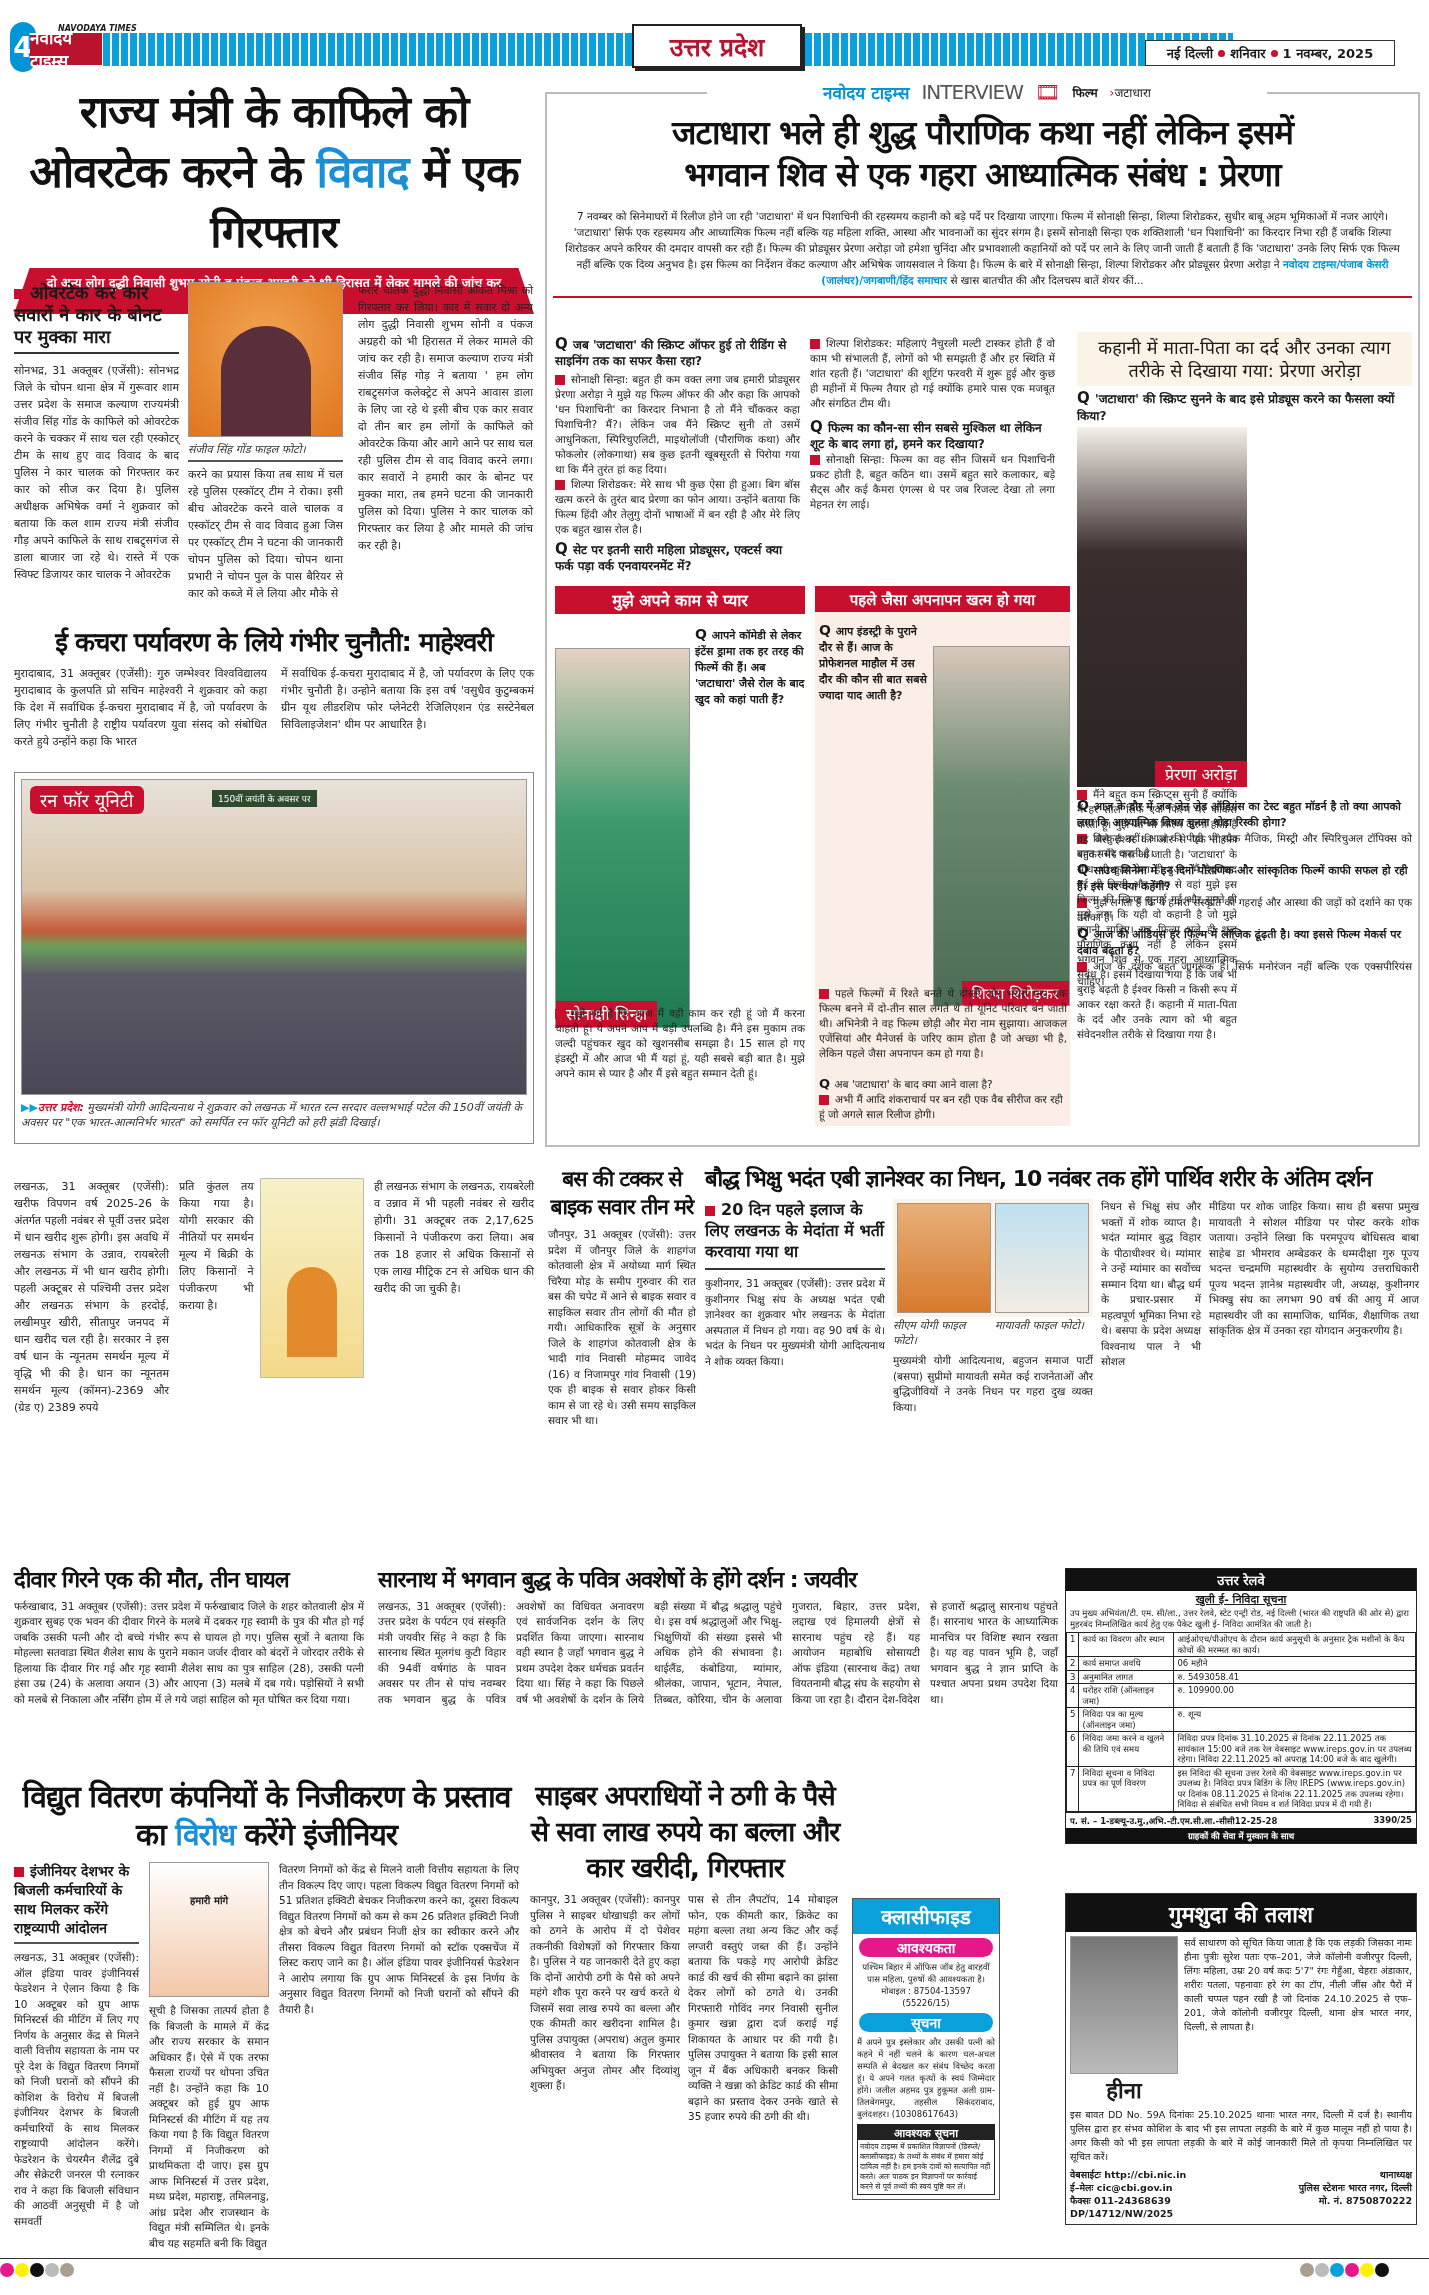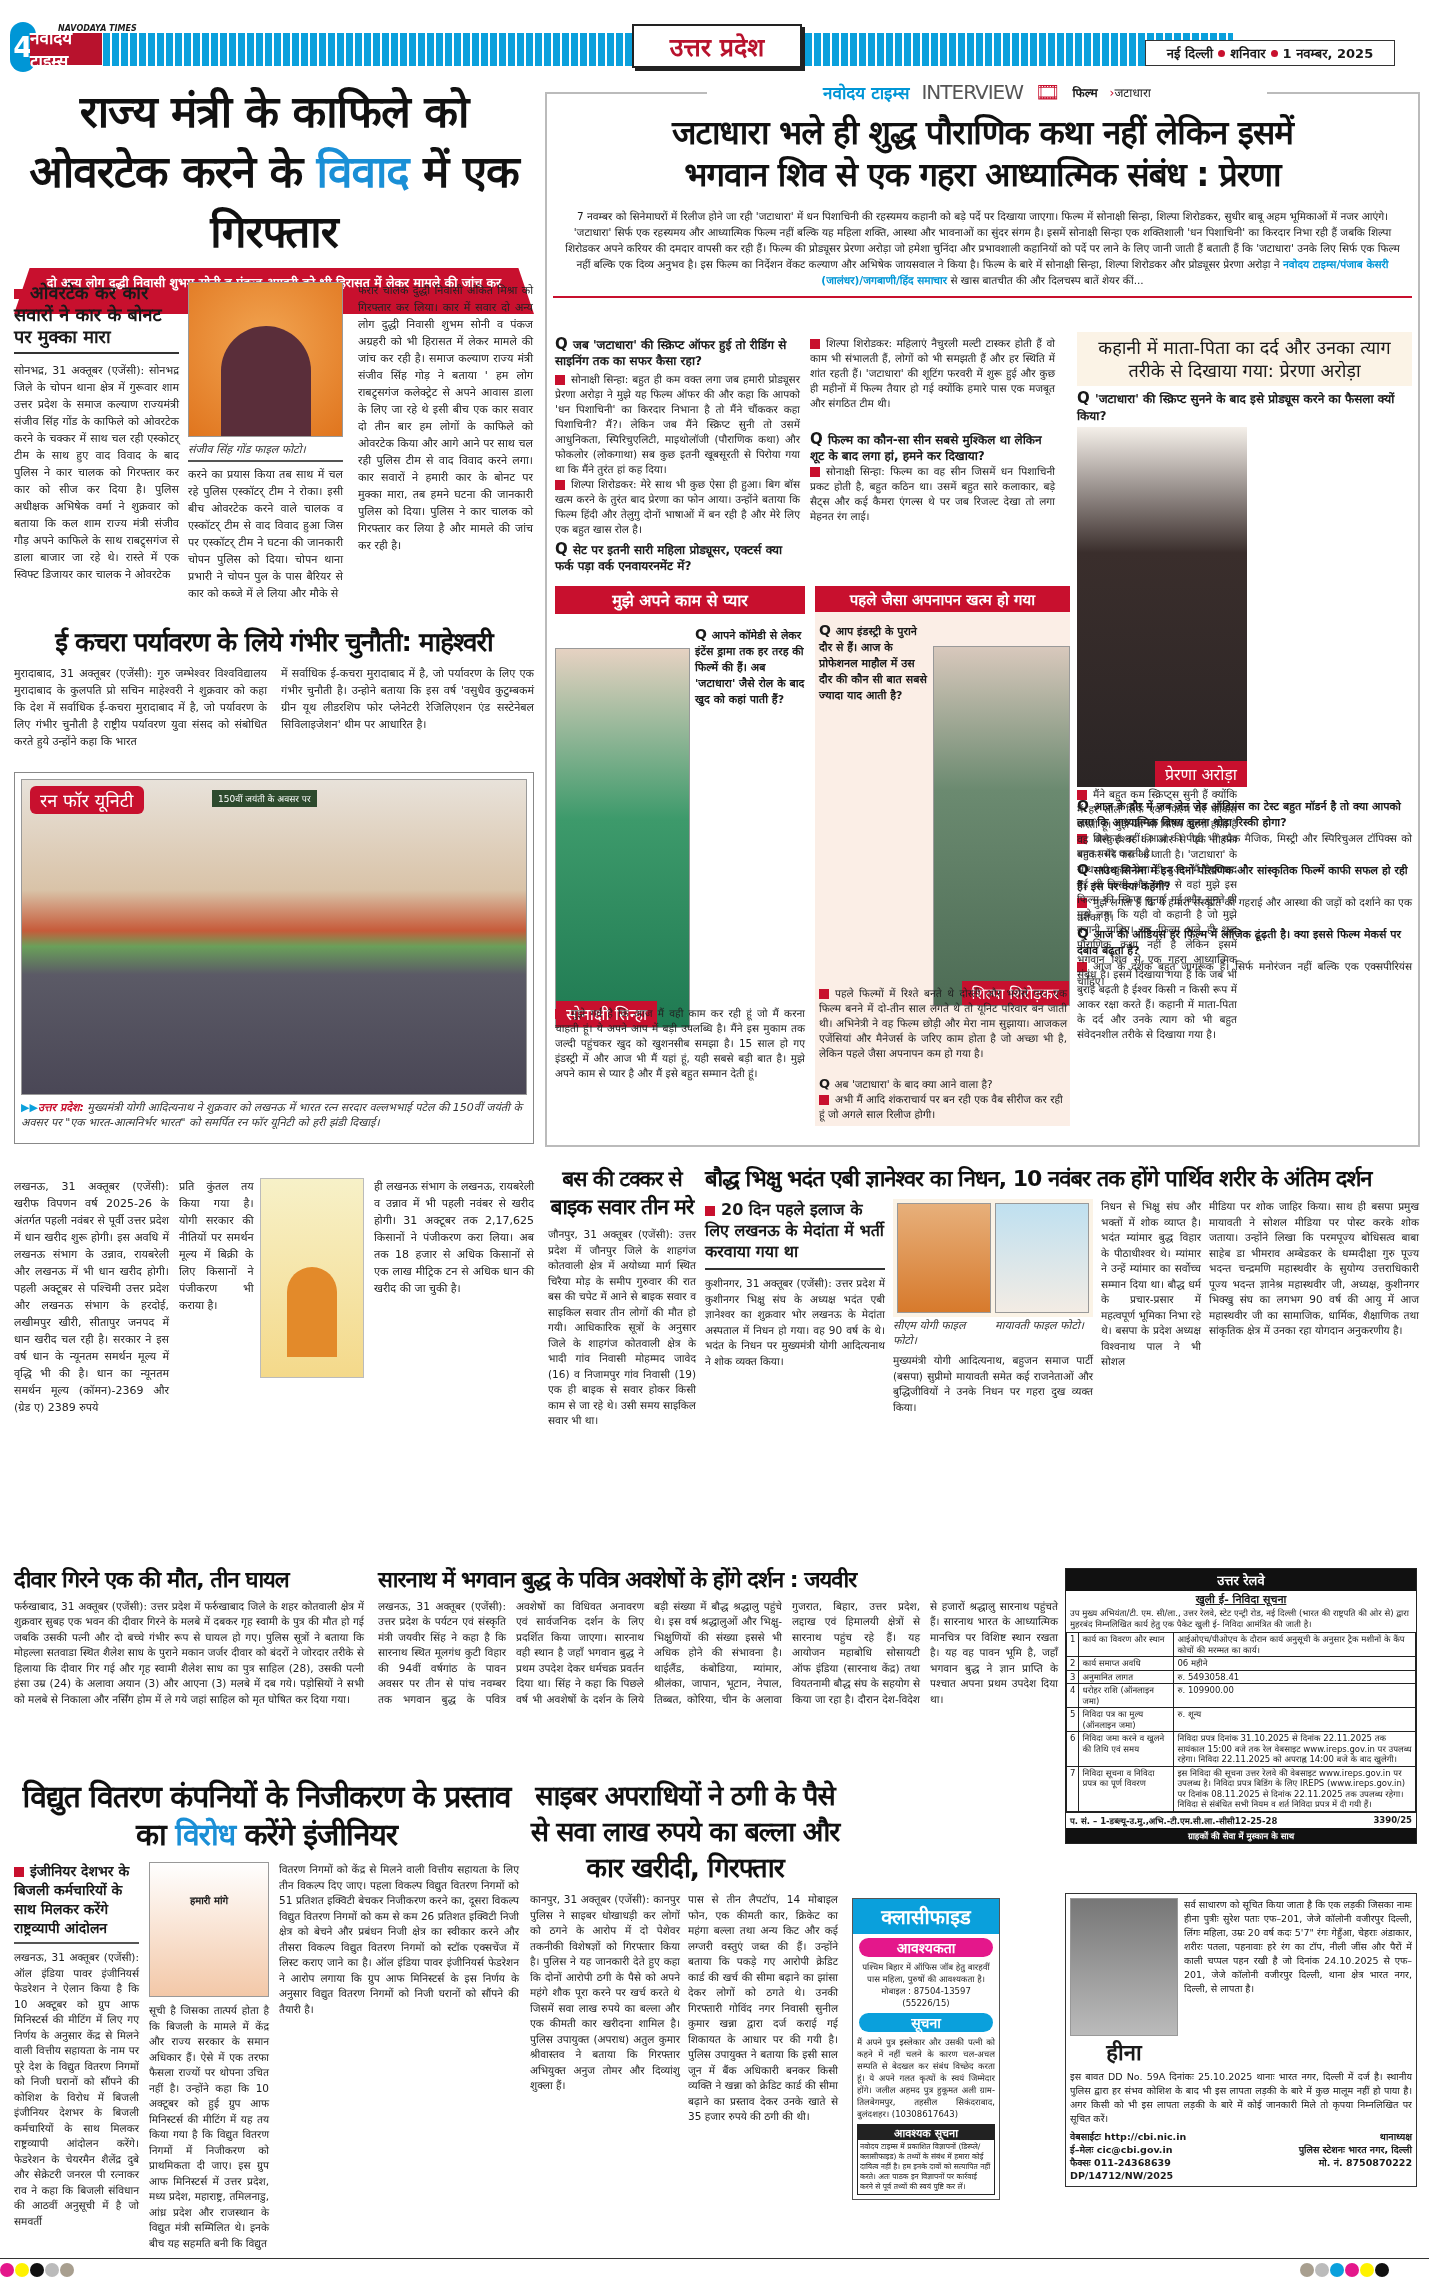--- a/index.html
+++ b/index.html
@@ -95,21 +95,21 @@
   </p>
 
   <div class="abs" style="left:8px;top:242px;width:245px">
     <p style="font-size:12px;font-weight:bold;line-height:16px"><span style="font-size:15px">Q </span><span>जब 'जटाधारा' की स्क्रिप्ट ऑफर हुई तो रीडिंग से साइनिंग तक का सफर कैसा रहा?</span></p>
     <p class="body" style="font-size:10.5px;line-height:15px;margin-top:3px"><span class="bul"></span><span>सोनाक्षी सिन्हा: बहुत ही कम वक्त लगा जब हमारी प्रोड्यूसर प्रेरणा अरोड़ा ने मुझे यह फिल्म ऑफर की और कहा कि आपको 'धन पिशाचिनी' का किरदार निभाना है तो मैंने चौंककर कहा पिशाचिनी? मैं?। लेकिन जब मैंने स्क्रिप्ट सुनी तो उसमें आधुनिकता, स्पिरिचुएलिटी, माइथोलॉजी (पौराणिक कथा) और फोकलोर (लोकगाथा) सब कुछ इतनी खूबसूरती से पिरोया गया था कि मैंने तुरंत हां कह दिया।</span></p>
     <p class="body" style="font-size:10.5px;line-height:15px"><span class="bul"></span><span>शिल्पा शिरोडकर: मेरे साथ भी कुछ ऐसा ही हुआ। बिग बॉस खत्म करने के तुरंत बाद प्रेरणा का फोन आया। उन्होंने बताया कि फिल्म हिंदी और तेलुगु दोनों भाषाओं में बन रही है और मेरे लिए एक बहुत खास रोल है।</span></p>
     <p style="font-size:12px;font-weight:bold;line-height:16px;margin-top:4px"><span style="font-size:15px">Q </span><span>सेट पर इतनी सारी महिला प्रोड्यूसर, एक्टर्स क्या फर्क पड़ा वर्क एनवायरनमेंट में?</span></p>
   </div>
   <div class="abs" style="left:263px;top:242px;width:245px">
     <p class="body" style="font-size:10.5px;line-height:15px"><span class="bul"></span><span>शिल्पा शिरोडकर: महिलाएं नैचुरली मल्टी टास्कर होती हैं वो काम भी संभालती हैं, लोगों को भी समझती हैं और हर स्थिति में शांत रहती हैं। 'जटाधारा' की शूटिंग फरवरी में शुरू हुई और कुछ ही महीनों में फिल्म तैयार हो गई क्योंकि हमारे पास एक मजबूत और संगठित टीम थी।</span></p>
-    <p style="font-size:12px;font-weight:bold;line-height:16px;margin-top:20px"><span style="font-size:15px">Q </span><span>फिल्म का कौन-सा सीन सबसे मुश्किल था लेकिन शूट के बाद लगा हां, हमने कर दिखाया?</span></p>
+    <p style="font-size:12px;font-weight:bold;line-height:16px;margin-top:8px"><span style="font-size:15px">Q </span><span>फिल्म का कौन-सा सीन सबसे मुश्किल था लेकिन शूट के बाद लगा हां, हमने कर दिखाया?</span></p>
     <p class="body" style="font-size:10.5px;line-height:15px"><span class="bul"></span><span>सोनाक्षी सिन्हा: फिल्म का वह सीन जिसमें धन पिशाचिनी प्रकट होती है, बहुत कठिन था। उसमें बहुत सारे कलाकार, बड़े सैट्स और कई कैमरा एंगल्स थे पर जब रिजल्ट देखा तो लगा मेहनत रंग लाई।</span></p>
   </div>
 
   <div class="abs" style="left:8px;top:492px;width:250px;height:540px">
     <div style="background:#c8102e;color:#fff;font-weight:bold;font-size:16px;text-align:center;padding:3px">मुझे अपने काम से प्यार</div>
     <div class="photo abs" style="left:0;top:34px;width:135px;height:380px;background:linear-gradient(180deg,#e6d2c2 0%,#3d9a6b 45%,#1f7a52 100%)">
       <div class="abs redtag" style="left:0;bottom:0;font-size:16px">सोनाक्षी सिन्हा</div>
     </div>
     <p class="abs" style="left:140px;top:40px;width:110px;font-size:11px;font-weight:bold;line-height:16px"><span style="font-size:14px">Q </span><span>आपने कॉमेडी से लेकर इंटेंस ड्रामा तक हर तरह की फिल्में की हैं। अब 'जटाधारा' जैसे रोल के बाद खुद को कहां पाती हैं?</span></p>
     <p class="abs body" style="left:0;top:420px;width:250px;font-size:10.5px;line-height:15px"><span class="bul"></span><span>मुझे गर्व है कि आज मैं वही काम कर रही हूं जो मैं करना चाहती हूं। ये अपने आप में बड़ी उपलब्धि है। मैंने इस मुकाम तक जल्दी पहुंचकर खुद को खुशनसीब समझा है। 15 साल हो गए इंडस्ट्री में और आज भी मैं यहां हूं, यही सबसे बड़ी बात है। मुझे अपने काम से प्यार है और मैं इसे बहुत सम्मान देती हूं।</span></p>
@@ -280,20 +280,21 @@
   <p style="font-size:8.5px;line-height:12px;padding:0 4px;text-align:center"><span>पश्चिम बिहार में ऑफिस जॉब हेतु बारहवीं पास महिला, पुरुषों की आवश्यकता है। मोबाइल : 87504-13597</span> <span>(55226/15)</span></p>
   <div style="background:#0aa0dc;color:#fff;font-weight:bold;font-size:14px;text-align:center;border-radius:14px;margin:4px 6px">सूचना</div>
   <p style="font-size:8.5px;line-height:12px;padding:0 4px;text-align:justify"><span>मैं अपने पुत्र इस्लेकार और उसकी पत्नी को कहने में नहीं चलने के कारण चल-अचल सम्पति से बेदखल कर संबंध विच्छेद करता हूं। ये अपने गलत कृत्यों के स्वयं जिम्मेदार होंगे। जलील अहमद पुत्र हुकूमत अली ग्राम-तिलबेगमपुर, तहसील सिकंदराबाद, बुलंदशहर।</span> <span>(10308617643)</span></p>
   <div style="margin:4px;border:1px solid #222">
     <div style="background:#222;color:#fff;font-weight:bold;font-size:11px;text-align:center">आवश्यक सूचना</div>
     <p style="font-size:7.5px;line-height:10px;padding:2px">नवोदय टाइम्स में प्रकाशित विज्ञापनों (डिस्प्ले/क्लासीफाइड) के तथ्यों के संबंध में हमारा कोई दायित्व नहीं है। हम इनके दावों को सत्यापित नहीं करते। अतः पाठक इन विज्ञापनों पर कार्रवाई करने से पूर्व तथ्यों की स्वयं पुष्टि कर लें।</p>
   </div>
 </div>
 
 <div class="abs" style="left:1065px;top:1893px;width:352px;border:1px solid #333">
+  <div style="background:#111;color:#fff;font-weight:bold;font-size:22px;text-align:center;padding:4px">गुमशुदा की तलाश</div>
   <div style="display:flex;gap:6px;padding:4px">
     <div style="width:108px">
       <div class="photo" style="height:138px;background:linear-gradient(180deg,#777,#bbb)"></div>
       <div style="text-align:center;font-weight:bold;font-size:22px">हीना</div>
     </div>
     <p style="flex:1;font-size:9.5px;line-height:14px;text-align:justify">सर्व साधारण को सूचित किया जाता है कि एक लड़की जिसका नामः हीना पुत्रीः सुरेश पताः एफ–201, जेजे कॉलोनी वजीरपुर दिल्ली, लिंगः महिला, उम्रः 20 वर्ष कदः 5'7" रंगः गेहुँआ, चेहराः अंडाकार, शरीरः पतला, पहनावाः हरे रंग का टॉप, नीली जींस और पैरों में काली चप्पल पहन रखी है जो दिनांक 24.10.2025 से एफ–201, जेजे कॉलोनी वजीरपुर दिल्ली, थाना क्षेत्र भारत नगर, दिल्ली, से लापता है।</p>
   </div>
   <p style="font-size:9.5px;line-height:14px;padding:0 4px;text-align:justify">इस बावत DD No. 59A दिनांकः 25.10.2025 थानाः भारत नगर, दिल्ली में दर्ज है। स्थानीय पुलिस द्वारा हर संभव कोशिश के बाद भी इस लापता लड़की के बारे में कुछ मालूम नहीं हो पाया है। अगर किसी को भी इस लापता लड़की के बारे में कोई जानकारी मिले तो कृपया निम्नलिखित पर सूचित करें।</p>
   <div style="display:flex;justify-content:space-between;padding:4px;font-size:9.5px;font-weight:bold;line-height:13px">
     <div>

